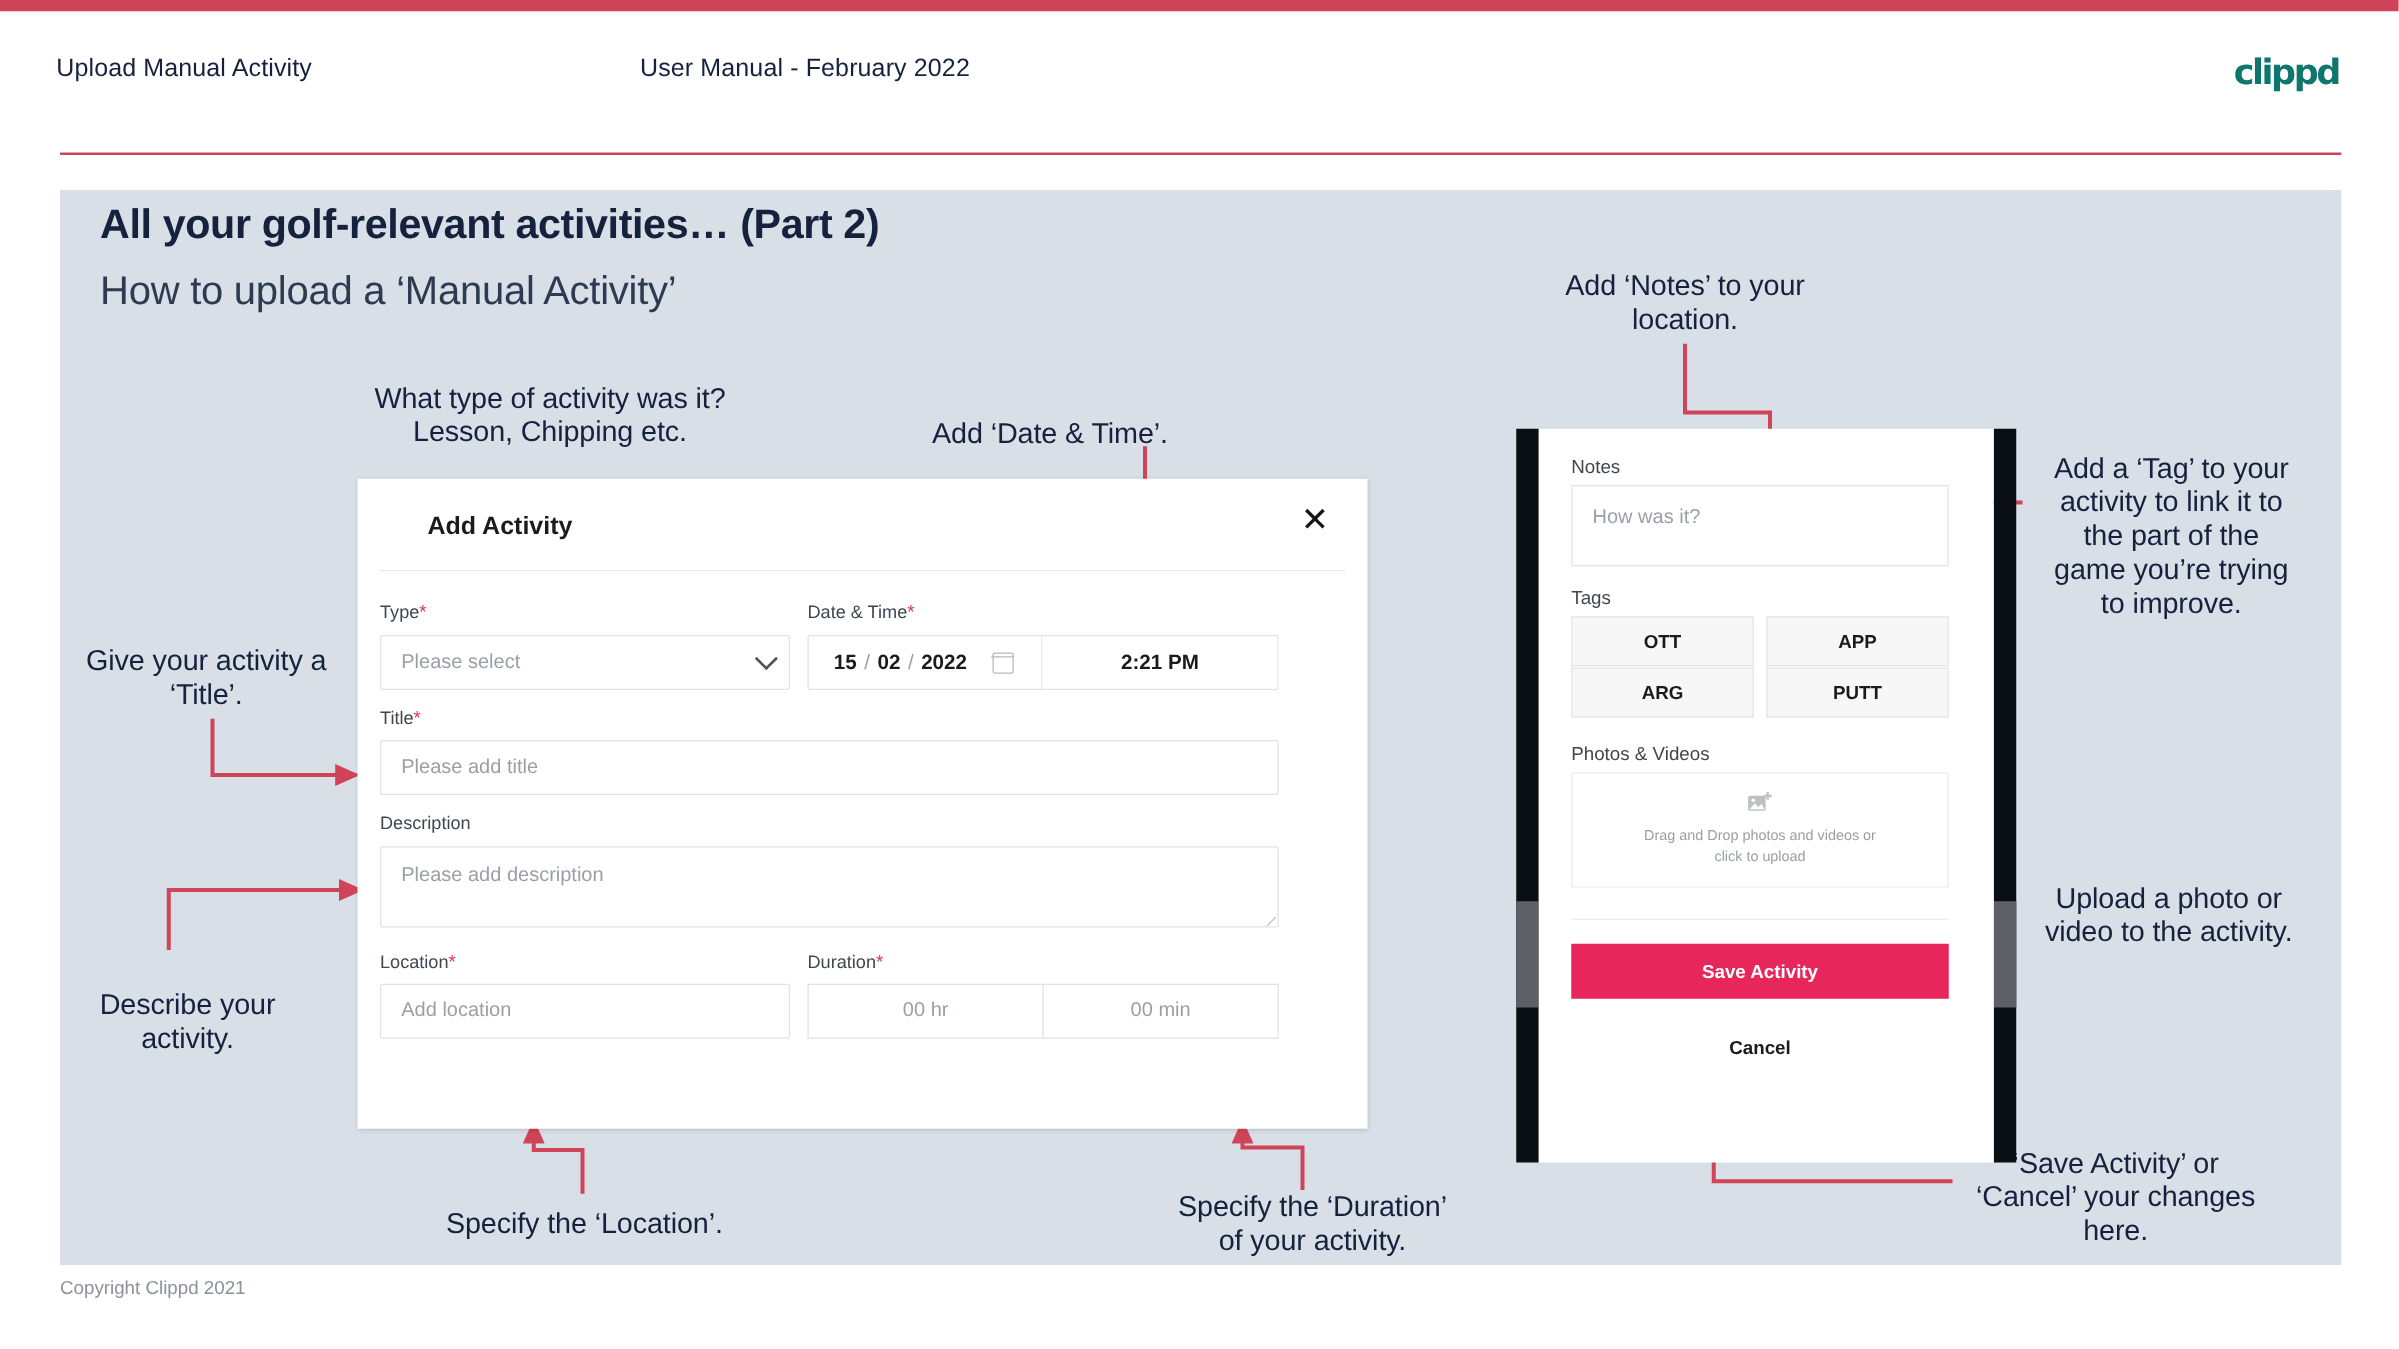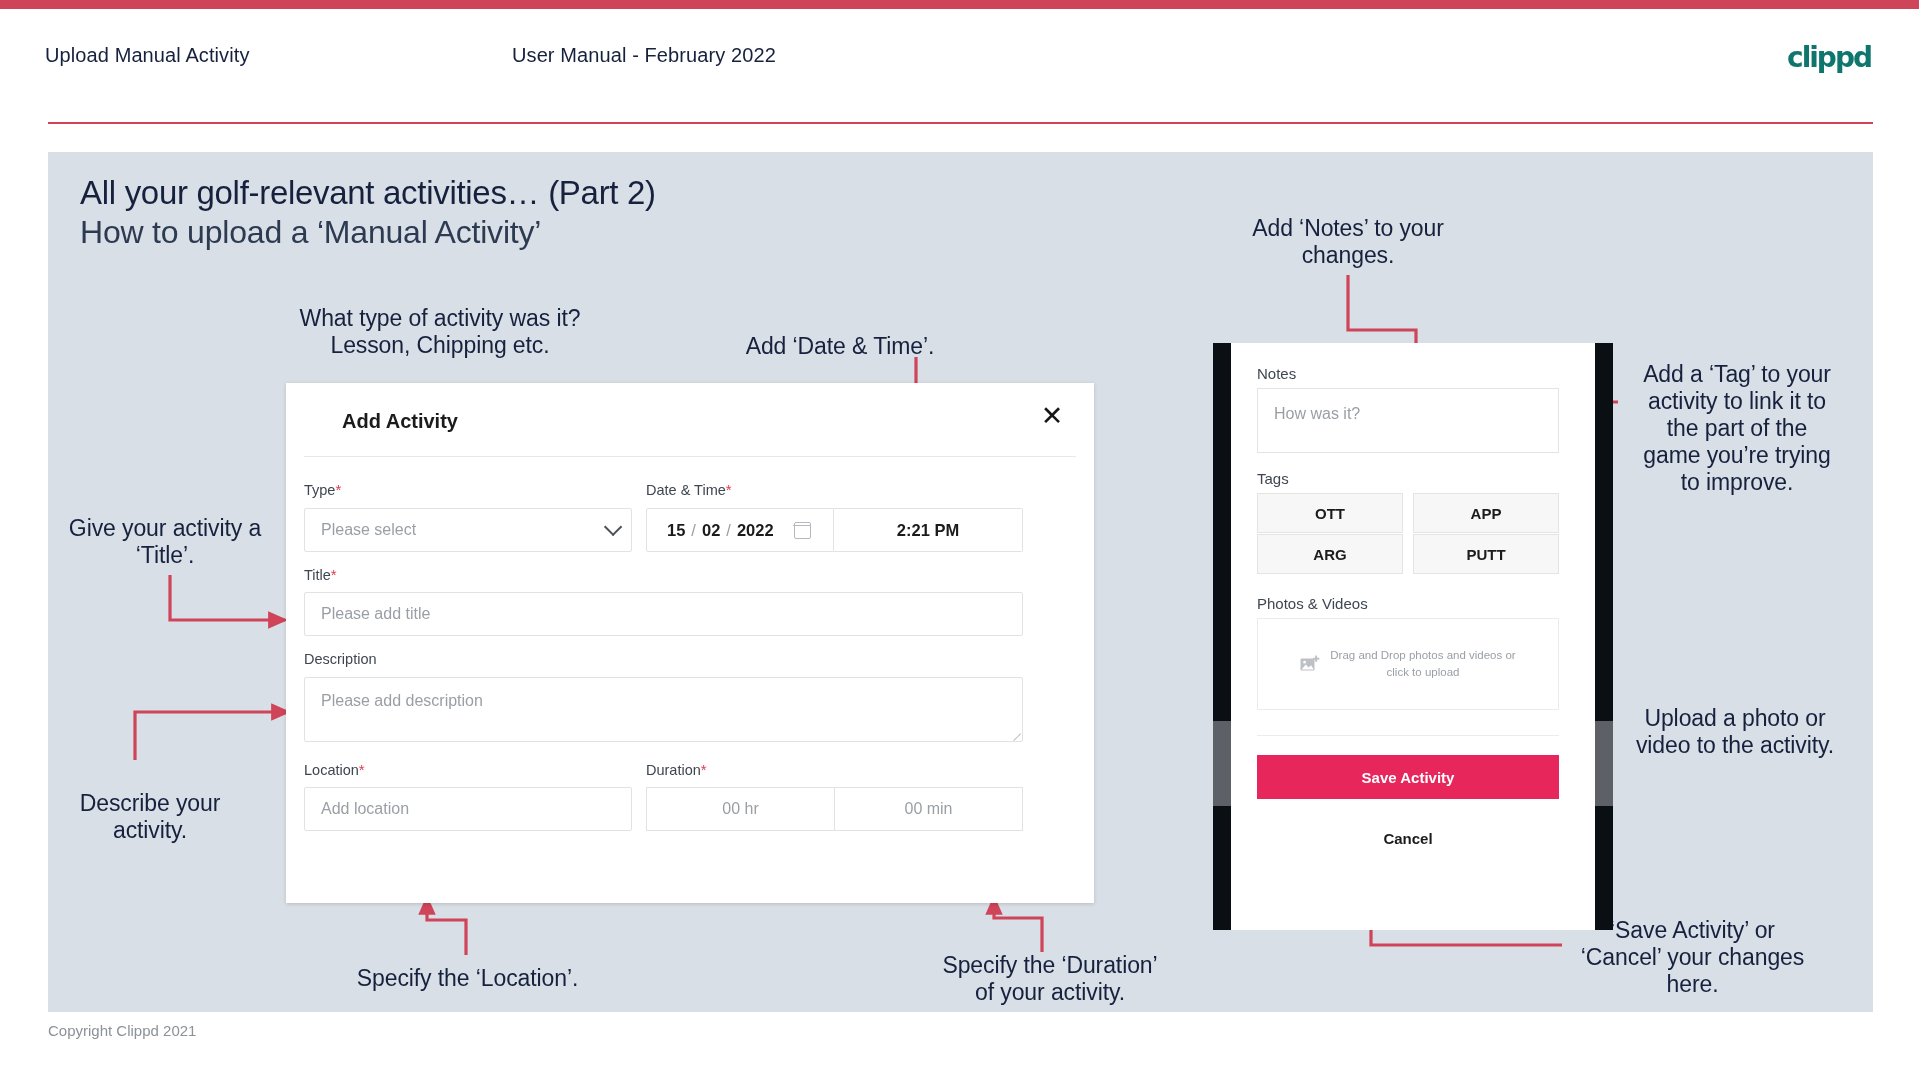--- a/index.html
+++ b/index.html
@@ -37,22 +37,22 @@
   }
 
   
   .slide {
     position: absolute; left: 48px; top: 152px;
     width: 1825px; height: 860px;
     background: #d9dfe6;
   }
 
   .title-main {
-    position: absolute; left: 32px; top: 22px;
-    font-size: 33px; font-weight: 400; color: #16213e; letter-spacing: -.3px;
+    position: absolute; left: 32px; top: 8px;
+    font-size: 33px; font-weight: 700; color: #16213e; letter-spacing: -.3px;
   }
   .title-sub {
     position: absolute; left: 32px; top: 62px;
     font-size: 32px; font-weight: 400; color: #2d3b52; letter-spacing: -.2px;
   }
 
   
   .ann {
     position: absolute; color: #16213e; font-size: 23px; line-height: 1.17;
     text-align: center; font-weight: 400; letter-spacing: -.1px;
@@ -145,21 +145,21 @@
   .p-label { position: absolute; font-size: 15px; color: #3e4650; }
   .p-box { position: absolute; border: 1px solid #e4e4e4; background: #fff; }
   .p-ph { position: absolute; font-size: 16px; color: #9a9fa5; }
   .tag {
     position: absolute; border: 1px solid #e4e4e4; background: #f7f7f7;
     display: flex; align-items: center; justify-content: center;
     font-size: 15px; font-weight: 700; color: #1b1b1b;
   }
   .drop {
     position: absolute; border: 1px solid #ececec; background: #fff;
-    display: flex; flex-direction: row; align-items: center; justify-content: center;
+    display: flex; flex-direction: column; align-items: center; justify-content: center;
     gap: 9px;
   }
   .drop .dtxt { font-size: 11.5px; color: #9a9fa5; text-align: center; line-height: 1.45; }
   .p-rule { position: absolute; height: 1px; background: #ececec; }
   .save-btn {
     position: absolute; background: #e7265b; color: #fff;
     display: flex; align-items: center; justify-content: center;
     font-size: 15px; font-weight: 700; border: none; cursor: pointer;
   }
   .cancel-btn {
@@ -230,21 +230,21 @@
 
   <div class="ann" style="left:20px; top:790px; width:260px; white-space:pre-line;">Describe your
 activity.</div>
 
   <div class="ann" style="left:325px; top:965px; width:285px; white-space:pre-line;">Specify the ‘Location’.</div>
 
   <div class="ann" style="left:930px; top:952px; width:240px; white-space:pre-line;">Specify the ‘Duration’
 of your activity.</div>
 
   <div class="ann" style="left:1232px; top:215px; width:232px; white-space:pre-line;">Add ‘Notes’ to your
-changes.</div>
+location.</div>
 
   <div class="ann" style="left:1622px; top:333px; width:230px; white-space:pre-line;margin-top:28px;">Add a ‘Tag’ to your
 activity to link it to
 the part of the
 game you’re trying
 to improve.</div>
 
   <div class="ann" style="left:1620px; top:705px; width:230px; white-space:pre-line;">Upload a photo or
 video to the activity.</div>
 

